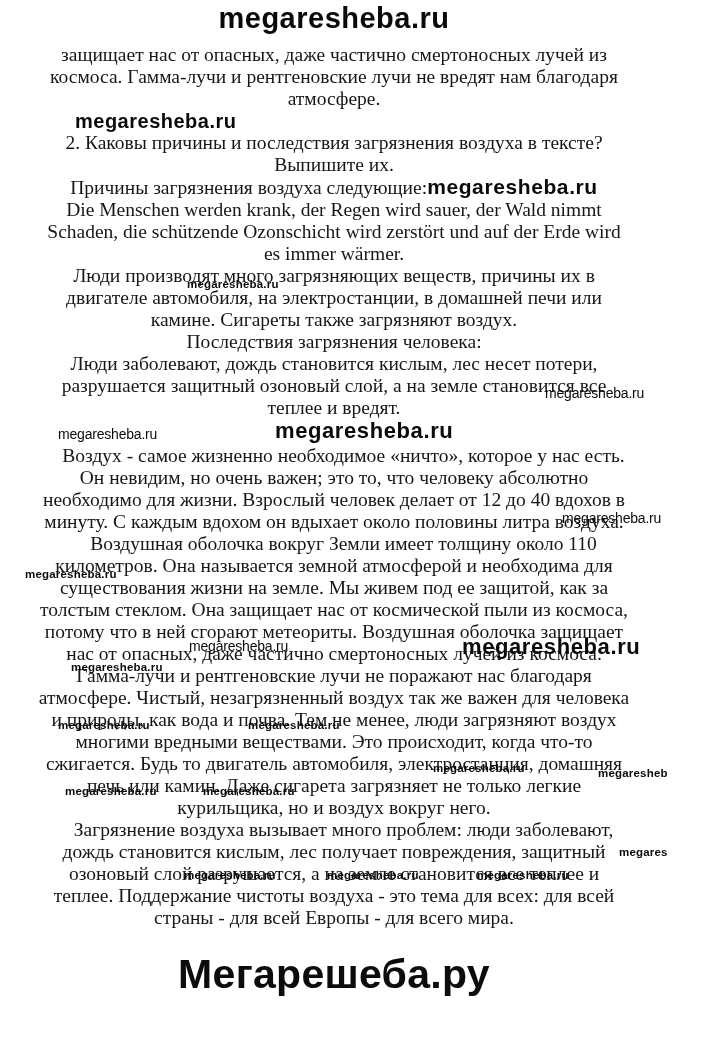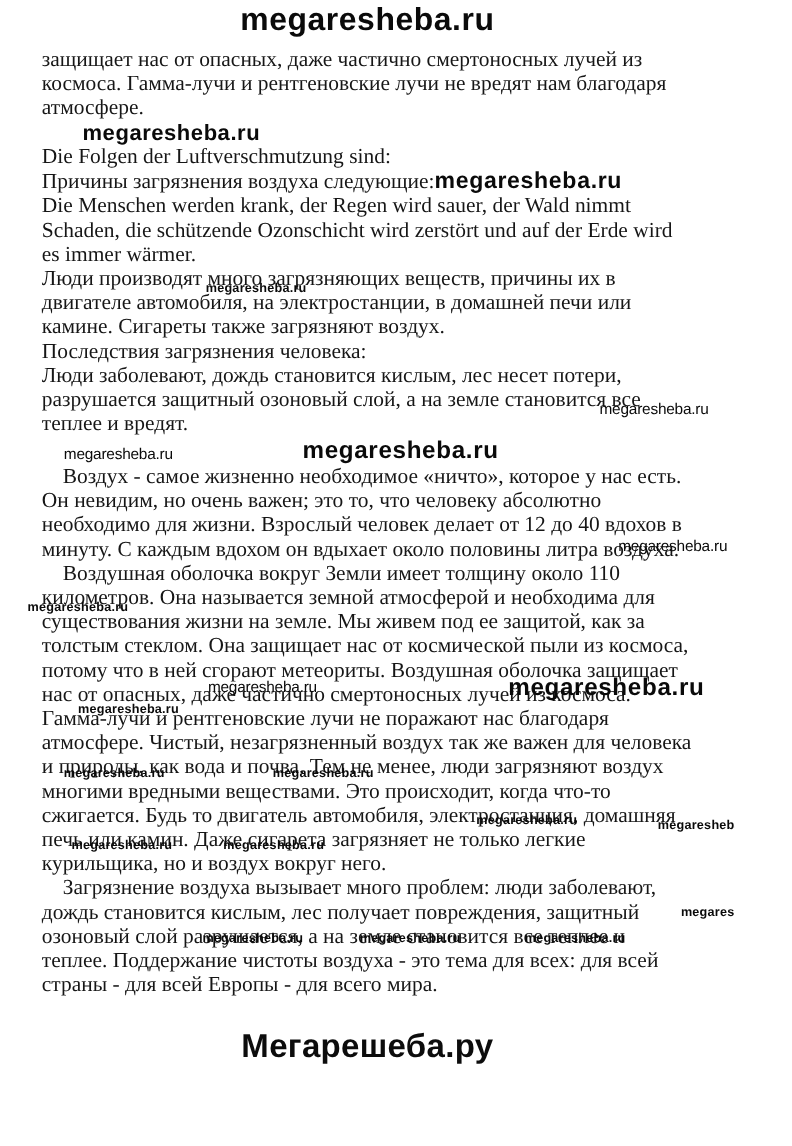--- a/index.html
+++ b/index.html
@@ -7,55 +7,55 @@
     position:relative;width:668px;height:1042px;background:#ffffff;overflow:hidden;
     font-family:"Liberation Serif","DejaVu Serif",serif;
     font-size:19.5px;line-height:22px;color:#161616;
   }
   .content{padding:2px 38px 0 38px;}
   .site-header{
     font-family:"Liberation Sans","DejaVu Sans",sans-serif;font-weight:700;
     font-size:29px;line-height:32px;text-align:center;letter-spacing:.5px;
     margin:0 0 10px 0;color:#0c0c0c;
   }
-  p{margin:0;}
+  p{margin:0;text-align:center;}
   .rel{position:relative;}
   .indent{text-indent:19px;}
   .gap-top{margin-top:24px;}
   
   .wm{font-family:"Liberation Sans","DejaVu Sans",sans-serif;white-space:nowrap;color:#0a0a0a;}
   .wm-inline{font-weight:700;font-size:21px;letter-spacing:.6px;}
   .wm-own-line{display:block;font-weight:700;font-size:20px;letter-spacing:.5px;margin-left:37px;line-height:22px;}
   .wm-abs{position:absolute;line-height:1;}
   .w-big{font-weight:700;font-size:22px;letter-spacing:.6px;}
   .w-sm{font-weight:700;font-size:11.5px;letter-spacing:.2px;}
   .w-reg{font-weight:400;font-size:14px;letter-spacing:-.2px;}
   .band{position:relative;height:26px;}
   .site-footer{
     font-family:"Liberation Sans","DejaVu Sans",sans-serif;font-weight:700;
-    font-size:30px;line-height:34px;text-align:center;letter-spacing:.3px;
+    font-size:41px;line-height:34px;text-align:center;letter-spacing:.3px;
     margin-top:28px;color:#0c0c0c;
   }
 </style>
 </head>
 <body>
 
 <div class="page">
   <div class="content">
 
     <div class="site-header wm">megaresheba.ru</div>
 
     <p>защищает нас от опасных, даже частично смертоносных лучей из космоса. Гамма-лучи и рентгеновские лучи не вредят нам благодаря атмосфере.</p>
 
     <span class="wm wm-own-line">megaresheba.ru</span>
 
+    <p>2. Каковы причины и последствия загрязнения воздуха в тексте? Выпишите их.</p>
 
 
 
-    <p>Die Folgen der Luftverschmutzung sind:</p>
 
     <p><span>Причины загрязнения воздуха следующие:</span><span class="wm wm-inline">megaresheba.ru</span></p>
 
     <p>Die Menschen werden krank, der Regen wird sauer, der Wald nimmt Schaden, die schützende Ozonschicht wird zerstört und auf der Erde wird es immer wärmer.</p>
 
     <p class="rel"><span>Люди производят много загрязняющих веществ, причины их в двигателе автомобиля, на электростанции, в домашней печи или камине. Сигареты также загрязняют воздух.</span><span class="wm wm-abs w-sm" style="left:149px;top:14px;">megaresheba.ru</span></p>
 
     <p>Последствия загрязнения человека:</p>
 
     <p class="rel"><span>Люди заболевают, дождь становится кислым, лес несет потери, разрушается защитный озоновый слой, а на земле становится все теплее и вредят.</span><span class="wm wm-abs w-reg" style="left:507px;top:33px;">megaresheba.ru</span></p>

